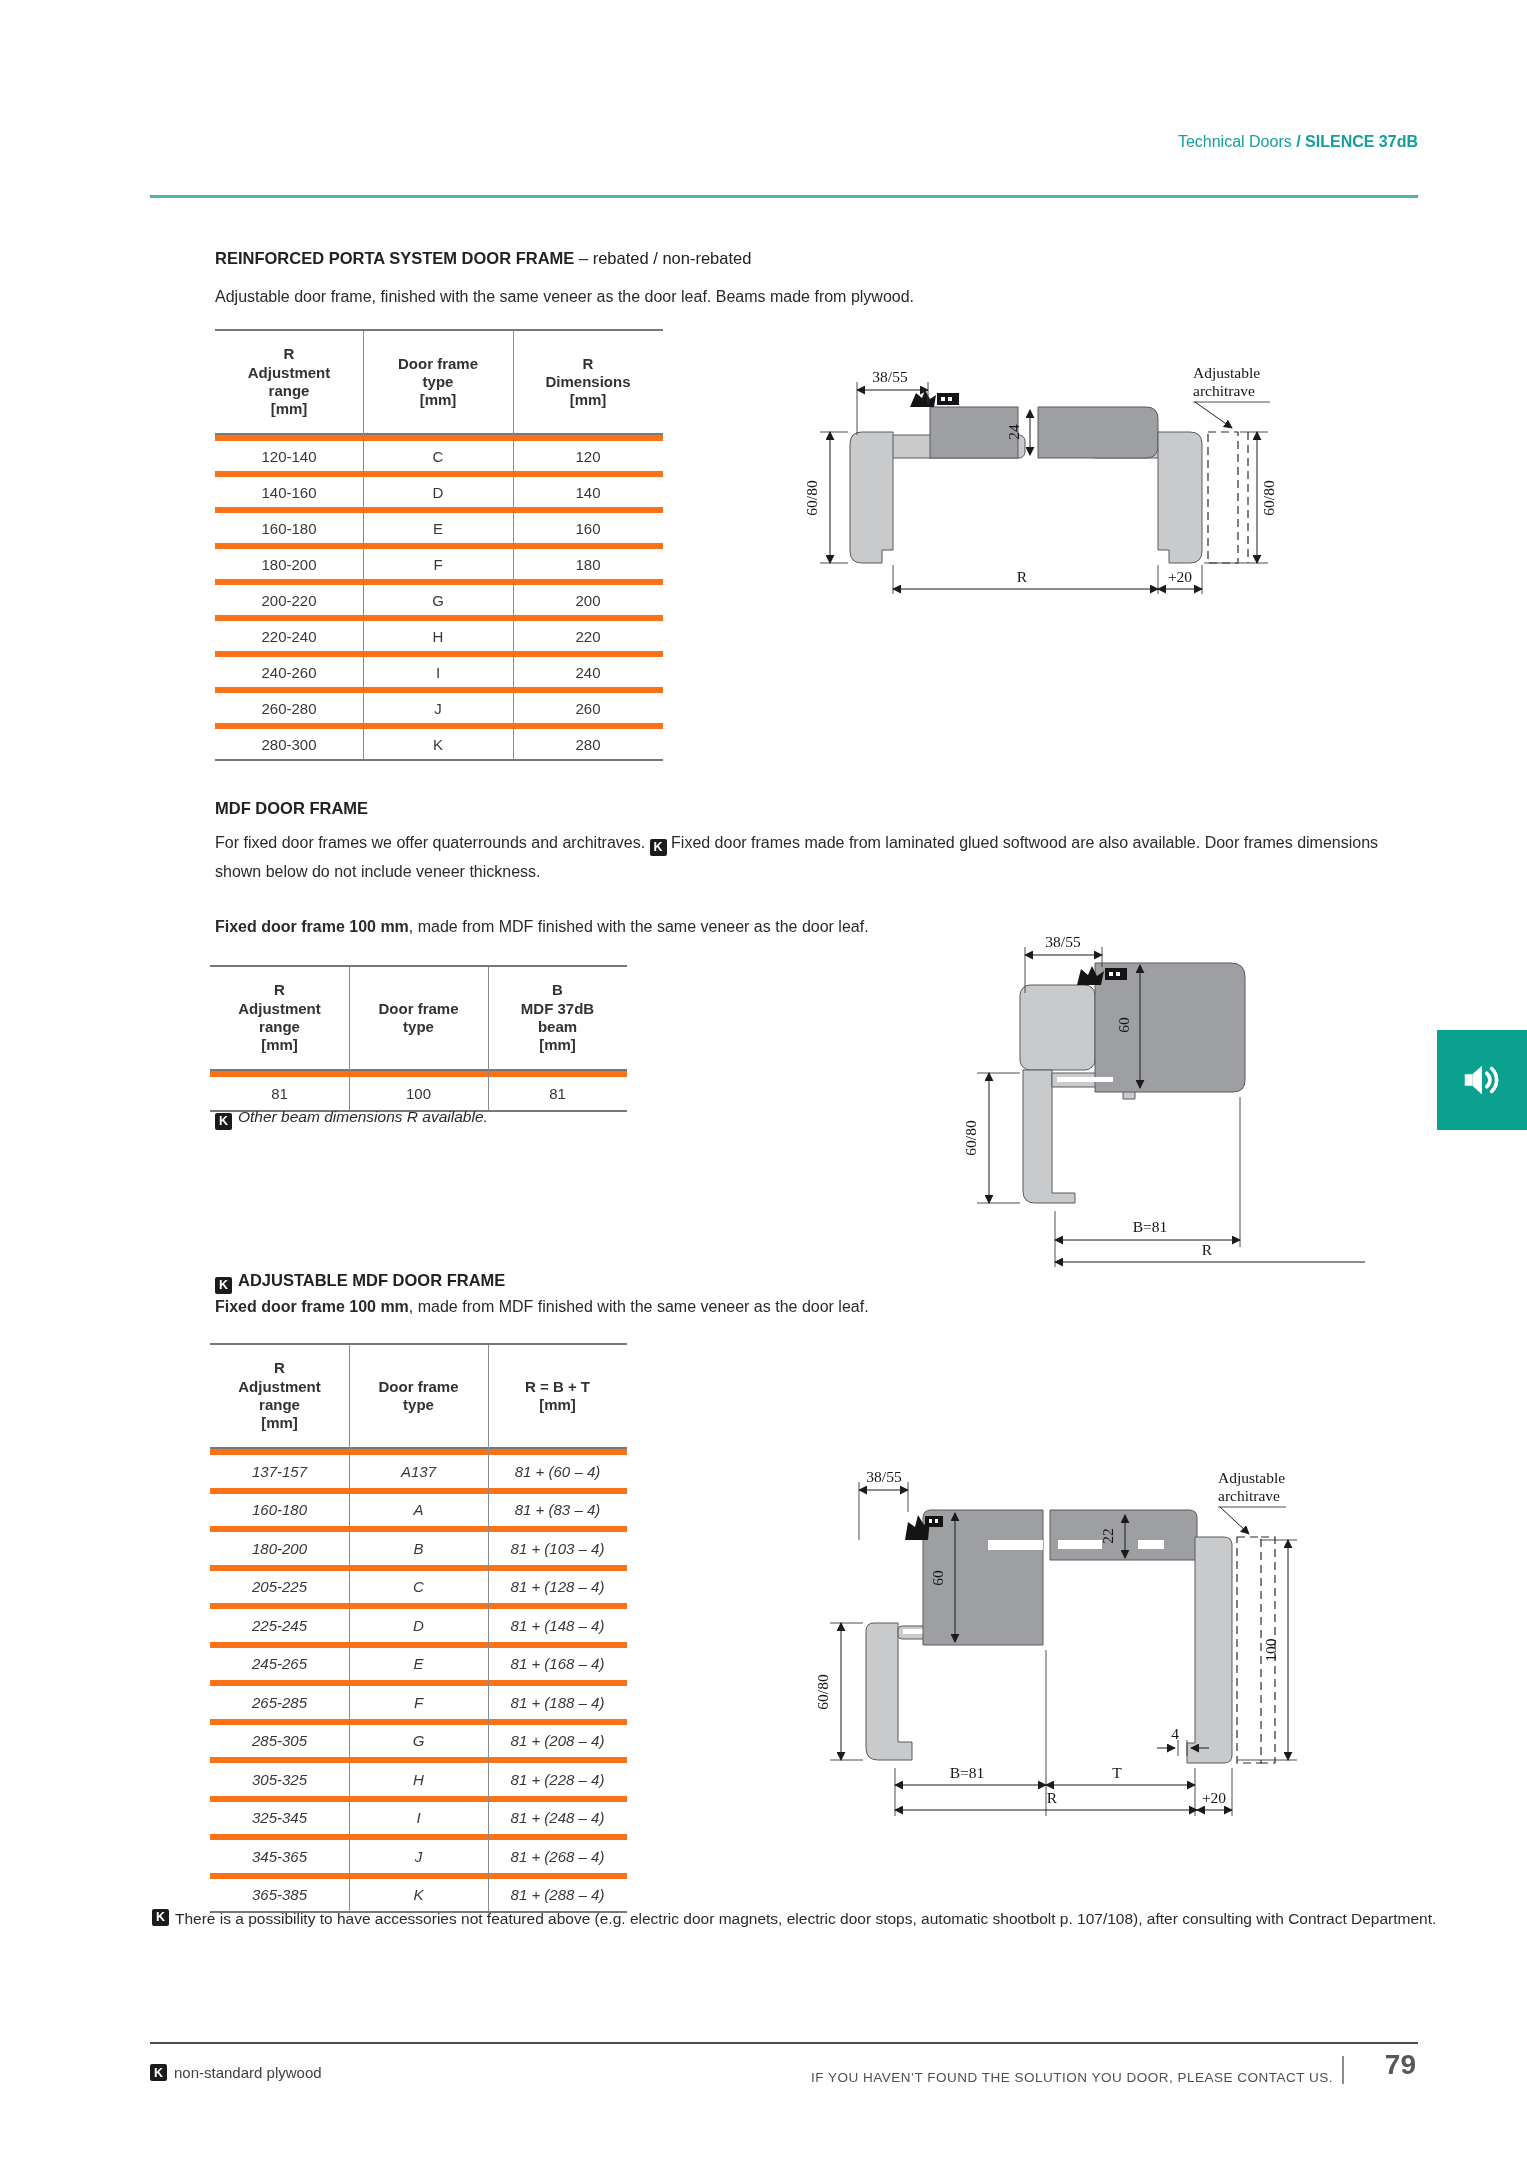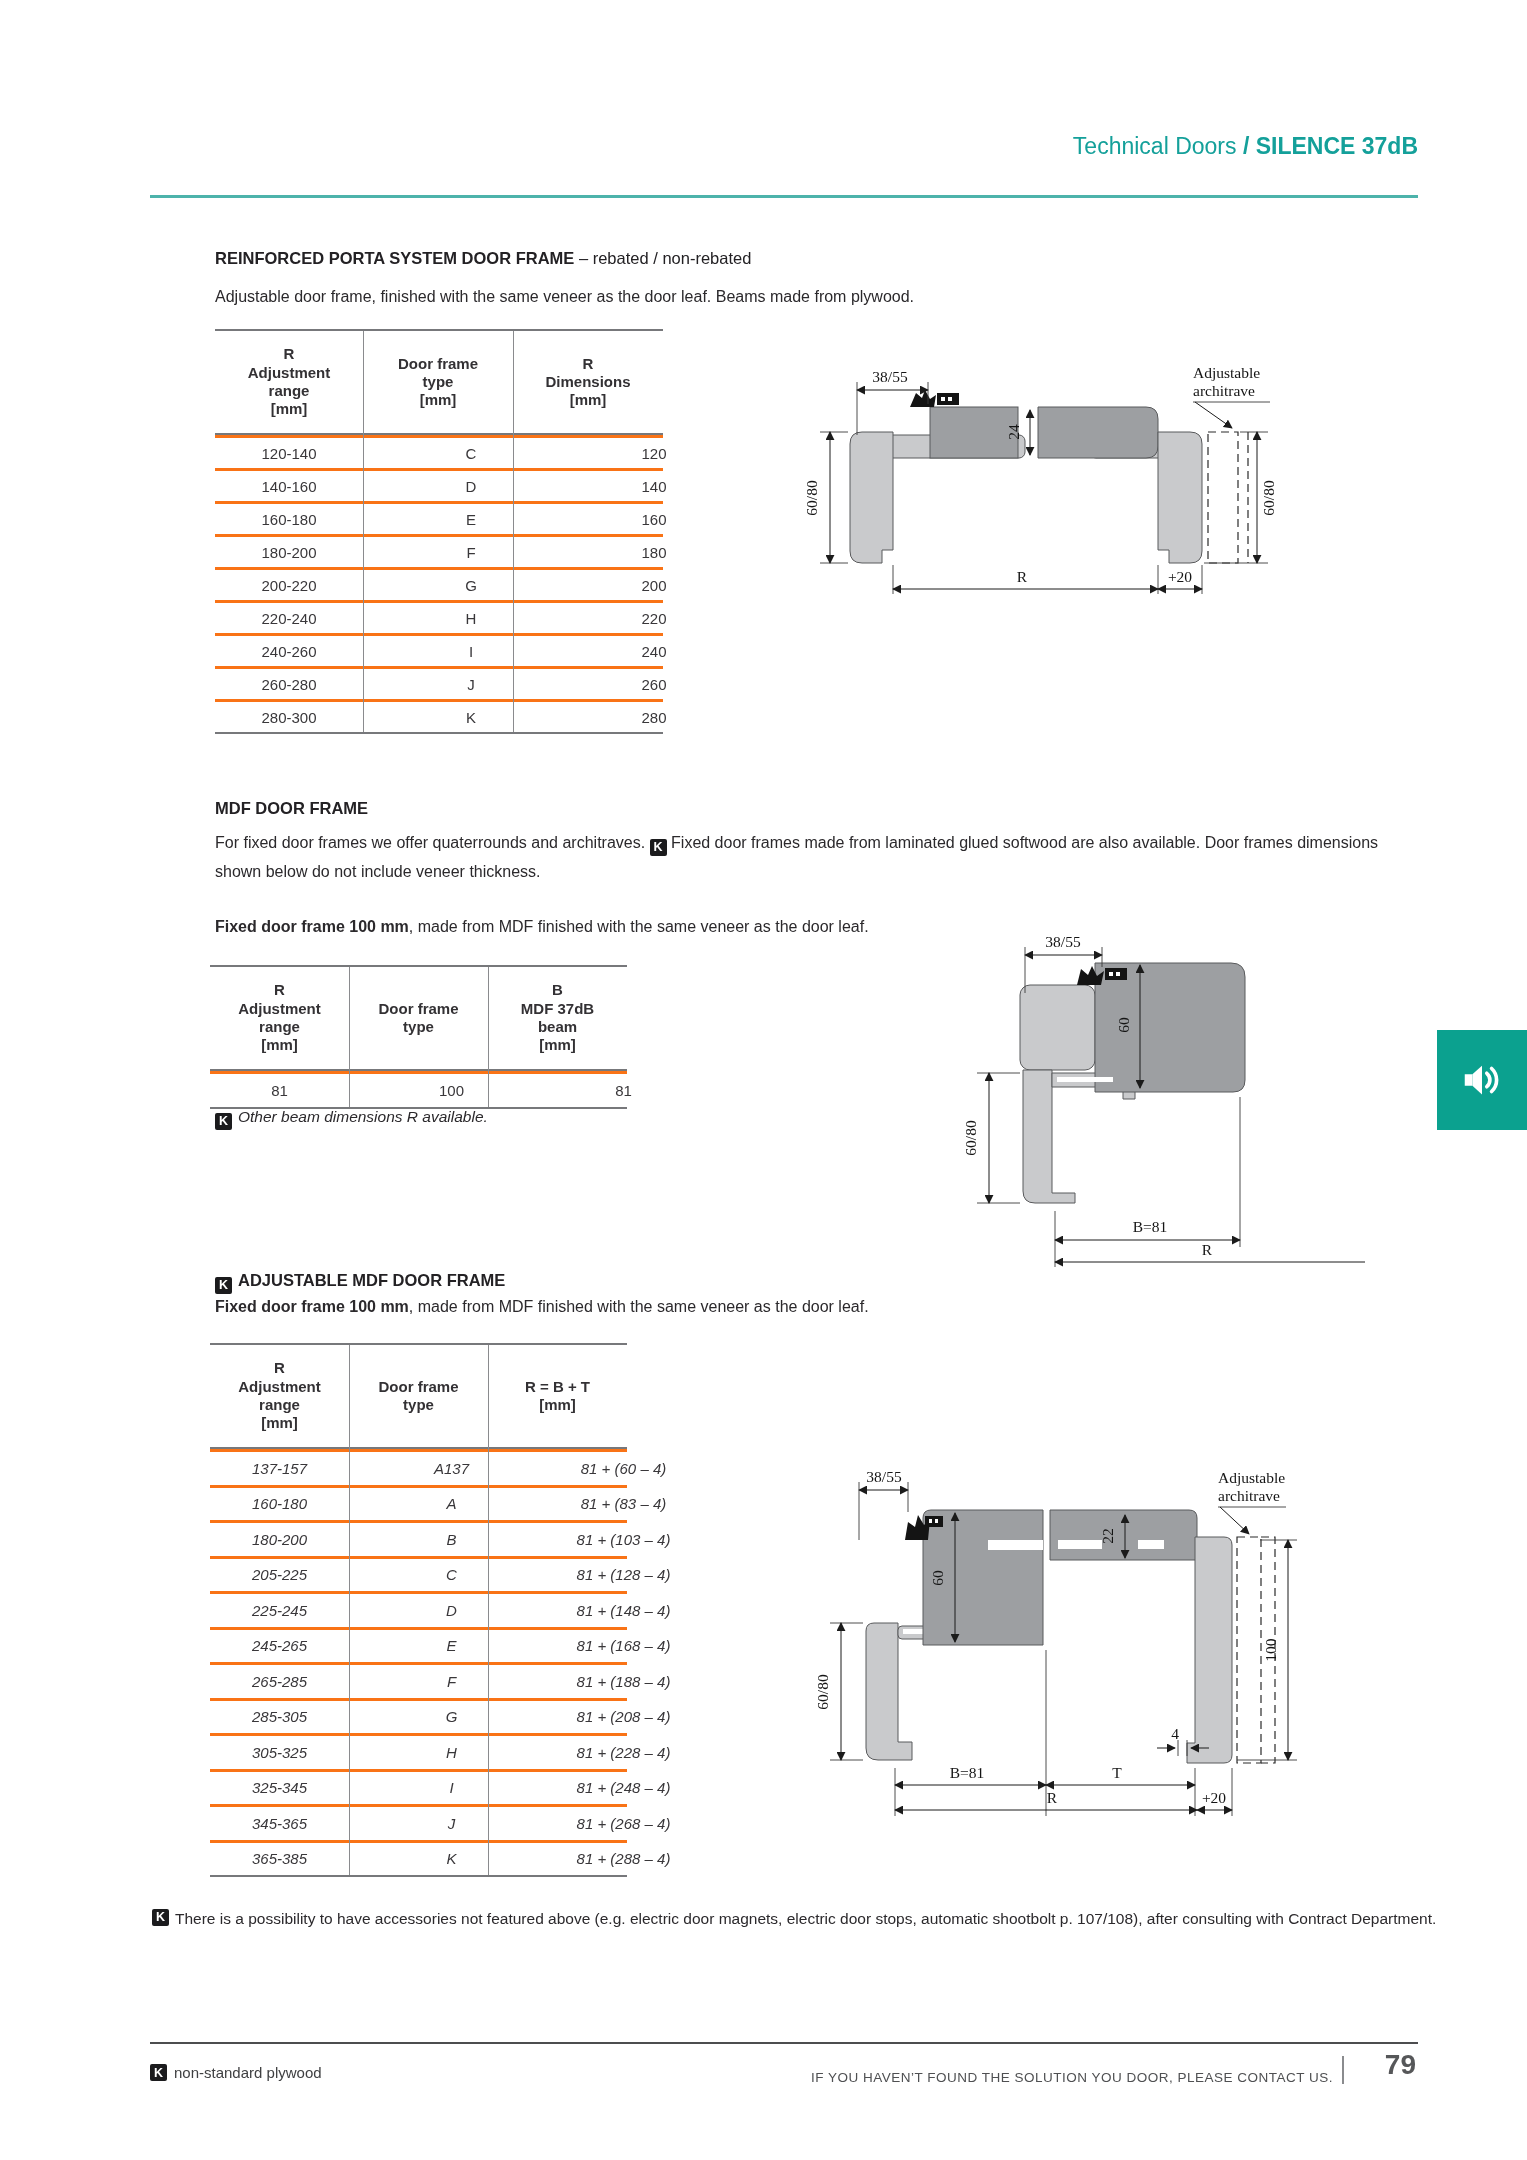--- a/index.html
+++ b/index.html
@@ -1,21 +1,21 @@
 <!DOCTYPE html>
 <html><head>
 <meta charset="utf-8">
 <style>
   html,body{margin:0;padding:0;background:#e8e8e8;}
   .page{position:relative;width:1527px;height:2160px;background:#ffffff;
         font-family:"Liberation Sans",sans-serif;color:#262629;overflow:hidden;margin:0 auto;}
   .abs{position:absolute;}
 
   
-  .hdr-title{top:133px;right:109px;font-size:23px;color:#14a09a;}
+  .hdr-title{top:133px;right:109px;font-size:16px;color:#14a09a;}
   .hdr-title b{font-weight:bold;}
   .hdr-rule{top:195px;left:150px;width:1268px;height:3px;background:#4db3ab;}
 
   
   .h1{font-size:16.5px;font-weight:bold;color:#232124;}
   .h1 .norm{font-weight:normal;}
   .body-txt{font-size:16px;color:#2b292c;}
   .para{line-height:28.5px;}
   .fixedline b{font-weight:bold;}
   .note-it{font-style:italic;font-size:15.5px;color:#2b292c;}
@@ -27,21 +27,21 @@
   .km-gap{margin:0 6px 0 0;}
 
   
   .tbl{position:absolute;border-top:2px solid #77787b;border-bottom:2px solid #77787b;}
   .tbl .vline{position:absolute;top:0;bottom:0;width:1px;background:#8a8b8e;}
   .tr{display:grid;}
   .th,.td{display:flex;align-items:center;justify-content:center;text-align:center;}
   .th{font-weight:bold;font-size:15px;white-space:pre-line;line-height:1.22;color:#333134;}
   .td{font-size:15px;color:#39373a;}
   .hdr-row{border-bottom:2px solid #77787b;}
-  .data-row{border-top:3px solid #f97316;gap:33px;}
+  .data-row{border-top:6px solid #f97316;}
   .data-row:first-of-type{border-top:none;}
   .t1 .tr{grid-template-columns:148px 150px 150px;}
   .t23 .tr{grid-template-columns:139px 139px 139px;}
   .t1 .hdr-row,.t23 .hdr-row{height:102px;}
   .t1 .data-row{height:30px;}
   .t2 .data-row{height:33px;}
   .t3 .data-row{height:32.5px;font-style:italic;}
 
   
   .dk{fill:#9d9fa2;stroke:#595a5c;stroke-width:1;}

